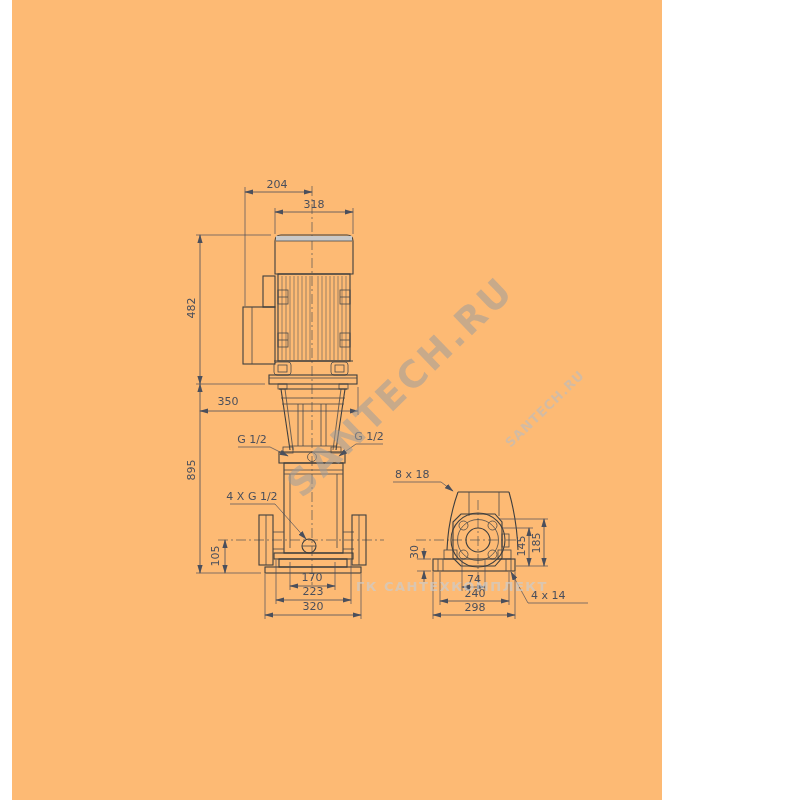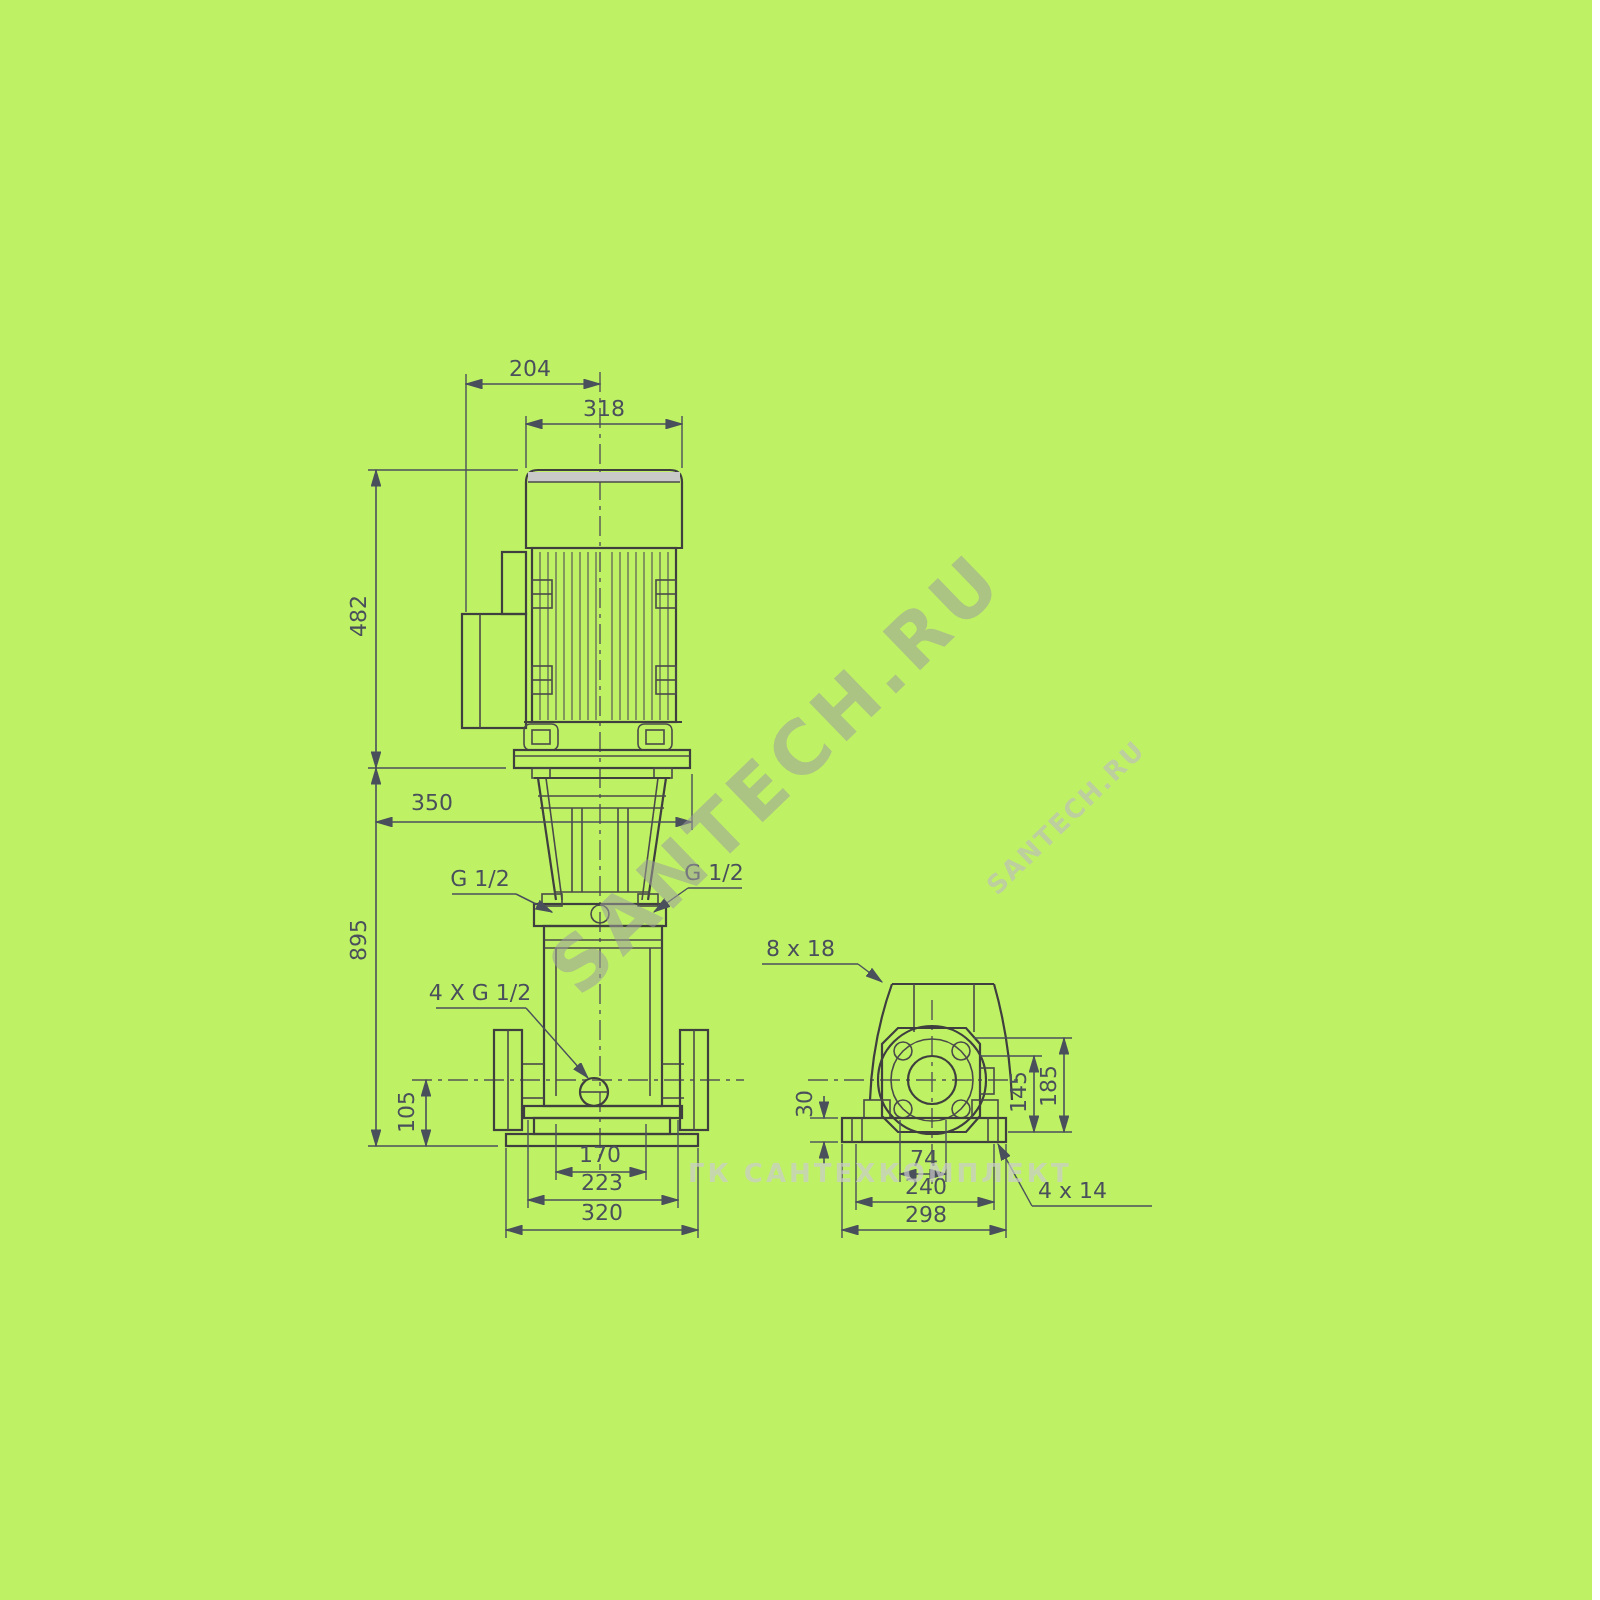--- a/index.html
+++ b/index.html
@@ -1,17 +1,17 @@
 <!DOCTYPE html>
 <html><head>
 <meta charset="utf-8">
 <style>
   html,body{margin:0;padding:0;background:#ffffff;}
-  .stage{position:relative;width:796px;height:800px;background:#bef264;overflow:hidden;
-         font-family:"DejaVu Sans","Liberation Sans",sans-serif;}
+  .stage{position:relative;width:650px;height:800px;background:#fdba74;overflow:hidden;
+         font-family:"DejaVu Sans","Liberation Sans",sans-serif;margin-left:12px;}
   svg{display:block;}
   svg text{font-family:"DejaVu Sans","Liberation Sans",sans-serif;}
   .dimtxt{font-size:11px;fill:#4a4f5c;}
   .lbltxt{font-size:11px;fill:#4a4f5c;}
   .outline{fill:none;stroke:#3f3f3f;stroke-width:1.1;}
   .thin{fill:none;stroke:#4a4a4a;stroke-width:0.8;}
   .fin{stroke:#5a5a5a;stroke-width:0.6;}
   .dim{stroke:#4a4f5c;stroke-width:0.8;fill:none;}
   .ext{stroke:#4a4f5c;stroke-width:0.7;fill:none;}
   .cline{stroke:#555;stroke-width:0.7;fill:none;stroke-dasharray:10 3 2 3;}

